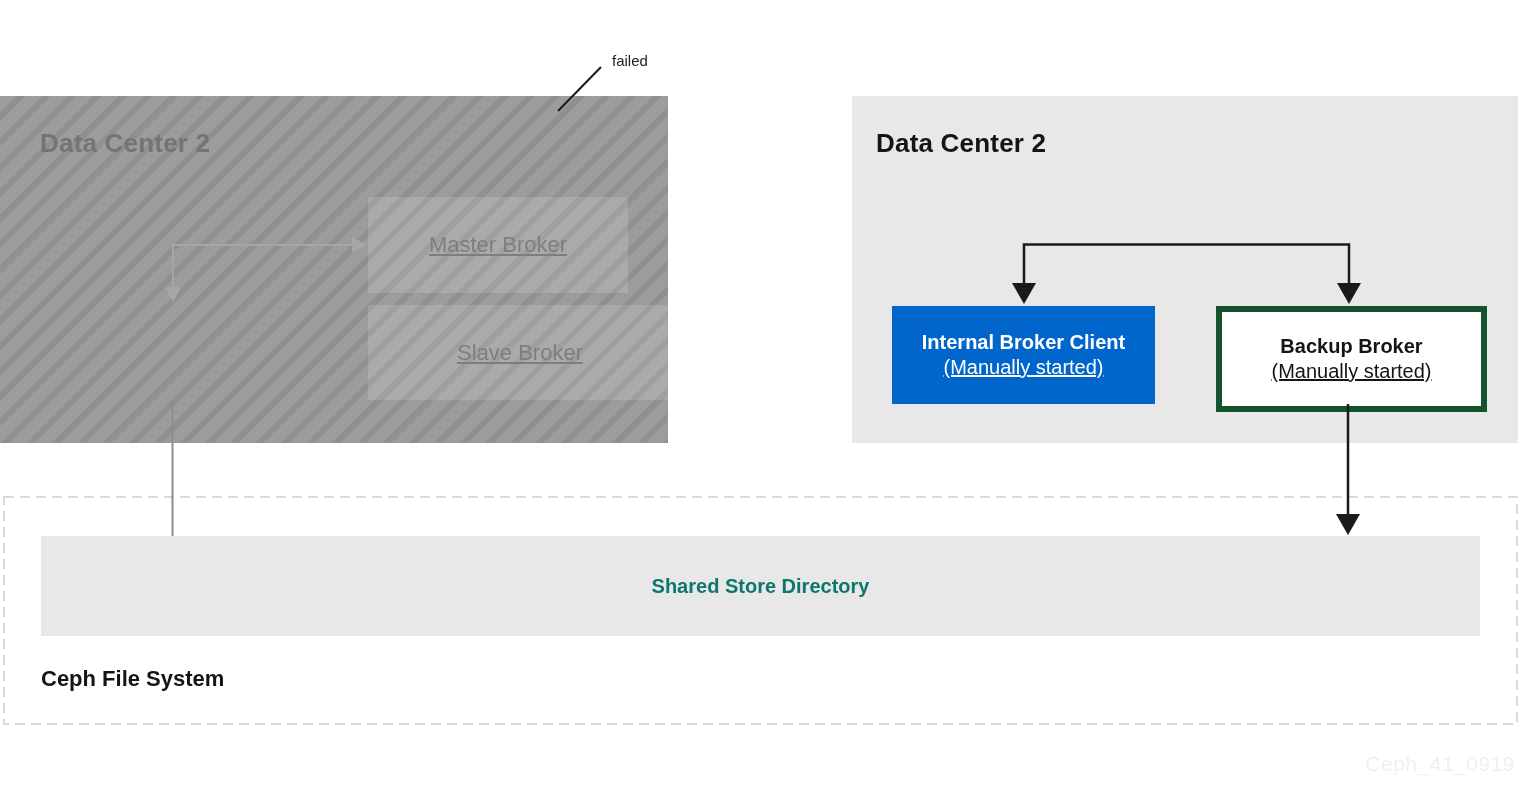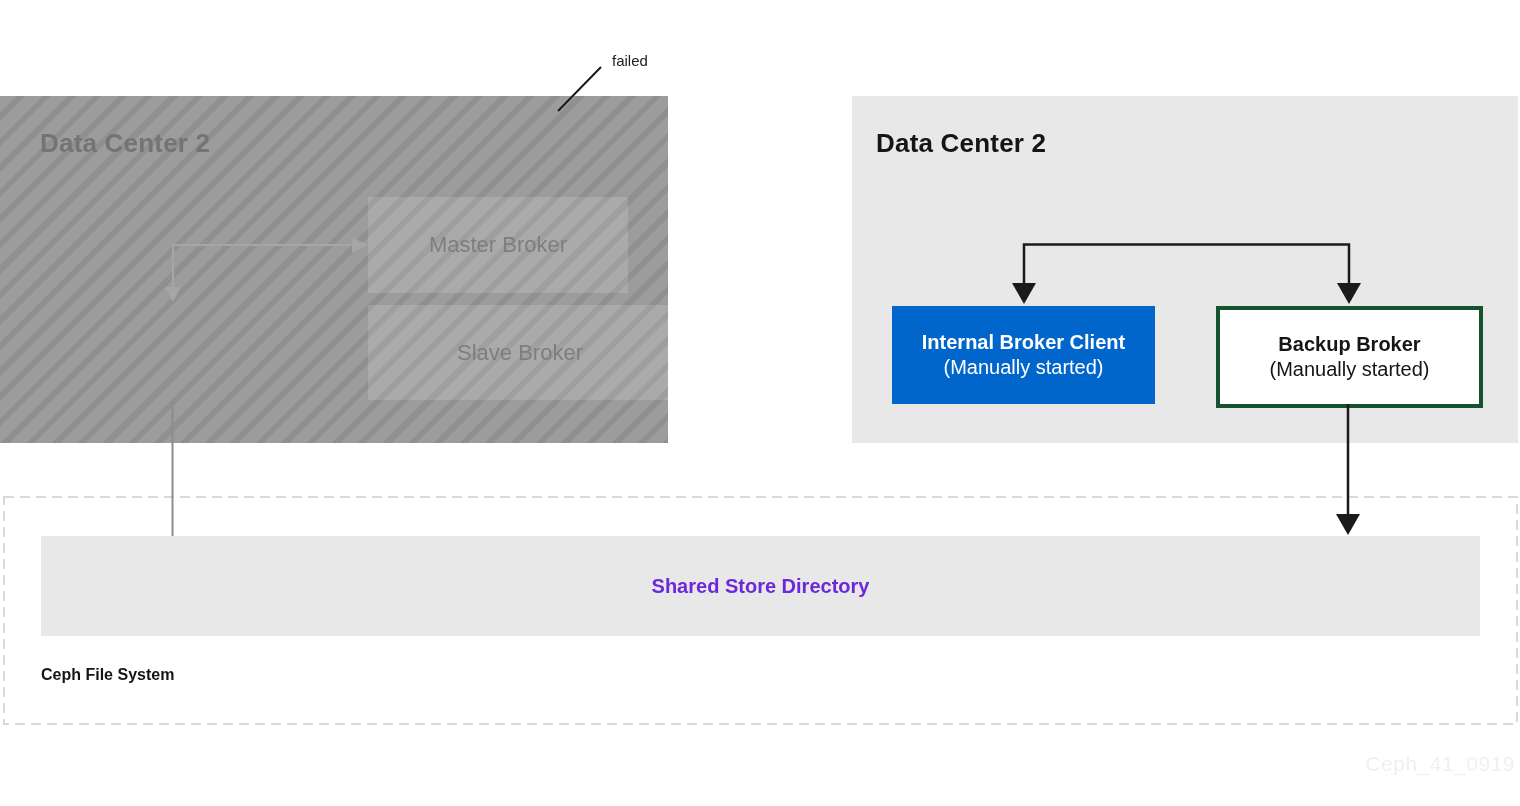--- a/index.html
+++ b/index.html
@@ -12,21 +12,21 @@
     position:absolute;left:0;top:96px;width:668px;height:347px;
     background:repeating-linear-gradient(135deg,#9c9c9c 0 12px,#909090 12px 18px);
   }
   .dc1-title{
     position:absolute;left:40px;top:32px;
     font-size:26px;font-weight:bold;color:#747474;letter-spacing:.2px;
   }
   .dc1-node{
     position:absolute;background:rgba(255,255,255,0.14);
     display:flex;align-items:center;justify-content:center;text-align:left;
-    font-size:22px;color:#7e7e7e;line-height:26px;
+    font-size:22px;color:#7e7e7e;line-height:26px;text-decoration:underline;
   }
   .node-master{left:368px;top:101px;width:260px;height:96px;}
   .node-slave{left:368px;top:209px;width:304px;height:95px;}
   .node-ibc{left:40px;top:209px;width:265px;height:95px;}
   .pre{white-space:pre-line;}
   
   .failed-label{
     position:absolute;left:612px;top:52px;font-size:15px;color:#222222;
   }
   
@@ -36,33 +36,33 @@
   .dc2-title{
     position:absolute;left:24px;top:32px;
     font-size:26px;font-weight:bold;color:#151515;letter-spacing:.2px;
   }
   .broker-box{
     position:absolute;top:306px;width:263px;height:98px;
     display:flex;flex-direction:column;align-items:center;justify-content:center;
     text-align:center;line-height:25px;
   }
   .broker-box .box-title{font-size:20px;font-weight:bold;}
-  .broker-box .box-sub{font-size:20px;font-weight:normal;}
+  .broker-box .box-sub{font-size:20px;font-weight:normal;text-decoration:underline;}
   .box-blue{left:892px;background:#0066cc;color:#ffffff;}
-  .box-outline{left:1216px;background:#ffffff;border:4px solid #14532d;color:#151515;
+  .box-outline{left:1216px;background:#ffffff;border:6px solid #14532d;color:#151515;
     width:259px;height:94px;}
   
   .shared-bar{
     position:absolute;left:41px;top:536px;width:1439px;height:100px;background:#e8e8e8;
     display:flex;align-items:center;justify-content:center;
-    font-size:20px;font-weight:600;color:#6d28d9;
+    font-size:20px;font-weight:600;color:#0f766e;
   }
   .ceph-label{
     position:absolute;left:41px;top:666px;
-    font-size:16px;font-weight:bold;color:#151515;
+    font-size:22px;font-weight:bold;color:#151515;
   }
   .watermark{
     position:absolute;right:5px;top:752px;
     font-size:21px;color:#f0f0f0;letter-spacing:.5px;
   }
   
   .overlay{position:absolute;left:0;top:0;width:1520px;height:806px;pointer-events:none;}
 </style>
 </head>
 <body>

